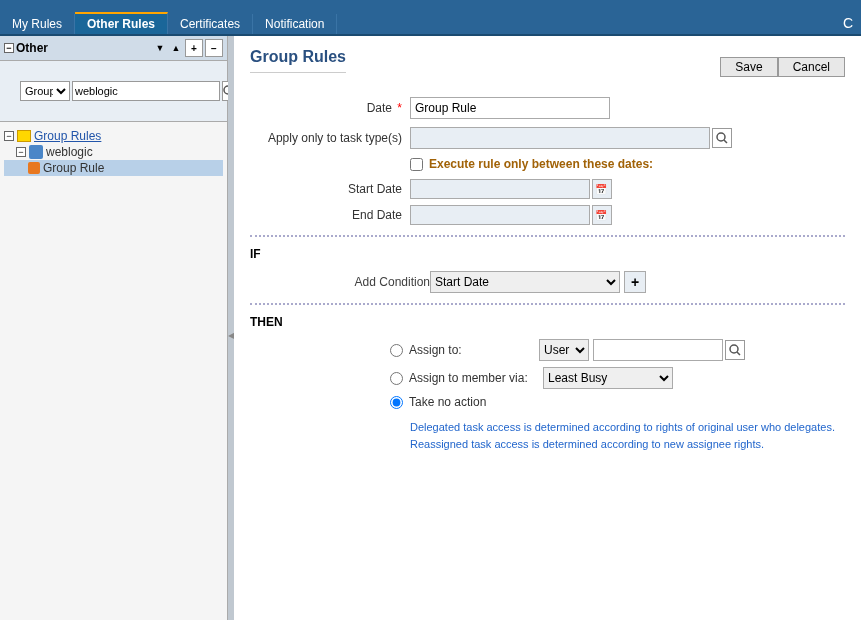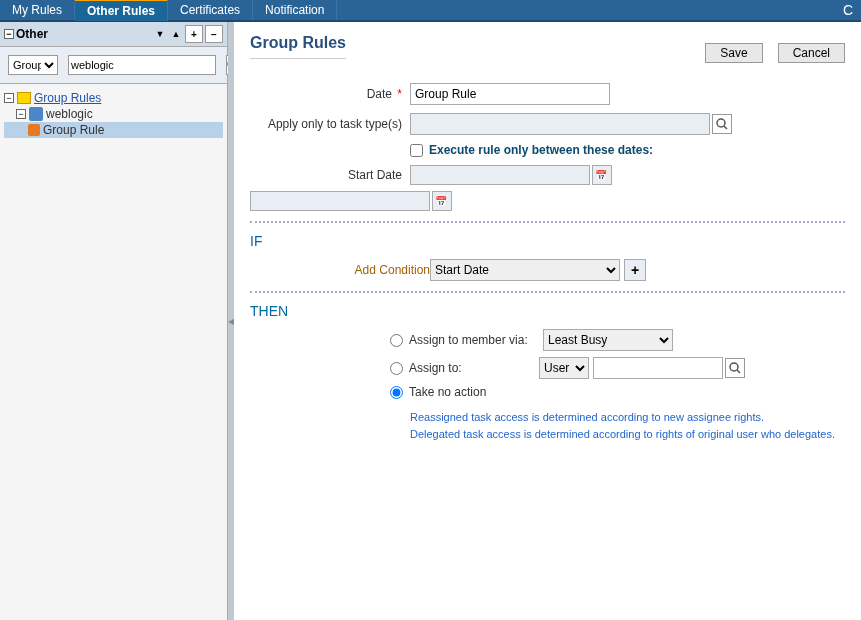--- a/index.html
+++ b/index.html
@@ -1,34 +1,34 @@
 <!DOCTYPE html>
 <html><head>
   <meta charset="utf-8">
   <style>
     * { box-sizing: border-box; margin: 0; padding: 0; }
     body { font-family: Arial, sans-serif; font-size: 12px; background: #d4e4f0; width: 861px; height: 620px; overflow: hidden; }
 
     
-    .top-nav { display: flex; align-items: center; background: #2a6496; height: 22px; border-bottom: 2px solid #1a4a70; }
+    .top-nav { display: flex; align-items: flex-end; background: #2a6496; height: 36px; border-bottom: 2px solid #1a4a70; }
     .top-nav .tab { padding: 3px 12px; cursor: pointer; color: #fff; font-size: 12px; display: flex; align-items: center; border-right: 1px solid #3a74a6; }
     .top-nav .tab.active { background: #1a6699; font-weight: bold; border-top: 2px solid #ffa500; }
     .top-nav .close-btn { margin-left: auto; padding: 3px 8px; color: #fff; cursor: pointer; font-size: 14px; }
 
     
     .main-layout { display: flex; height: calc(620px - 22px); }
 
     
     .sidebar { width: 228px; background: #f5f5f5; border-right: 1px solid #aaa; display: flex; flex-direction: column; }
     .sidebar-header { background: #d0dce8; border-bottom: 1px solid #aaa; padding: 3px 4px; display: flex; align-items: center; gap: 2px; font-weight: bold; font-size: 12px; }
     .sidebar-header .title { flex: 1; }
     .sidebar-header .icon-btn { width: 18px; height: 18px; background: #fff; border: 1px solid #999; cursor: pointer; display: flex; align-items: center; justify-content: center; font-size: 10px; }
     .sidebar-header .arrow-btn { width: 14px; height: 18px; background: #d0dce8; border: none; cursor: pointer; display: flex; align-items: center; justify-content: center; font-size: 9px; }
 
-    .sidebar-search { padding: 8px; display: flex; align-items: center; gap: 10px; background: #e8eef4; border-bottom: 1px solid #aaa; }
+    .sidebar-search { padding: 20px; display: flex; align-items: center; gap: 2px; background: #e8eef4; border-bottom: 1px solid #aaa; }
     .sidebar-search select { width: 50px; height: 20px; font-size: 11px; border: 1px solid #999; background: #fff; }
     .sidebar-search input { flex: 1; height: 20px; font-size: 11px; border: 1px solid #999; padding: 0 2px; }
     .sidebar-search .search-icon-btn { width: 20px; height: 20px; border: 1px solid #999; background: #fff; cursor: pointer; display: flex; align-items: center; justify-content: center; }
     .sidebar-search .go-btn { height: 20px; padding: 0 6px; font-size: 11px; border: 1px solid #999; background: #e0e8f0; cursor: pointer; }
 
     .sidebar-tree { padding: 6px 4px; flex: 1; overflow-y: auto; }
     .tree-item { display: flex; align-items: center; gap: 3px; padding: 1px 0; cursor: pointer; }
     .tree-item.indent1 { padding-left: 12px; }
     .tree-item.indent2 { padding-left: 24px; }
     .tree-item.selected { background: #b8d0e8; }
@@ -48,33 +48,33 @@
     .content-title { font-size: 16px; font-weight: bold; color: #2a5080; margin-bottom: 12px; border-bottom: 1px solid #ccc; padding-bottom: 6px; }
 
     .form-row { display: flex; align-items: center; margin-bottom: 8px; }
     .form-label { width: 160px; text-align: right; padding-right: 8px; color: #333; font-size: 12px; }
     .form-input { width: 200px; height: 22px; border: 1px solid #aaa; padding: 0 4px; font-size: 12px; background: #fff; }
     .form-input-wide { width: 300px; height: 22px; border: 1px solid #aaa; padding: 0 4px; font-size: 12px; background: #e8eef4; }
     .search-inline-btn { width: 20px; height: 20px; border: 1px solid #999; background: #fff; cursor: pointer; margin-left: 2px; display: inline-flex; align-items: center; justify-content: center; }
 
     .checkbox-row { display: flex; align-items: center; margin-bottom: 8px; margin-left: 160px; }
     .checkbox-row input[type=checkbox] { margin-right: 6px; }
-    .checkbox-row label { font-size: 12px; color: #0c4a6e; font-weight: bold; }
+    .checkbox-row label { font-size: 12px; color: #a16207; font-weight: bold; }
 
     .date-row { display: flex; align-items: center; margin-bottom: 6px; }
     .date-label { width: 160px; text-align: right; padding-right: 8px; font-size: 12px; color: #333; }
     .date-input { width: 180px; height: 20px; border: 1px solid #aaa; background: #e8eef4; }
     .date-cal-btn { width: 20px; height: 20px; border: 1px solid #aaa; background: #e8eef4; cursor: pointer; margin-left: 2px; display: inline-flex; align-items: center; justify-content: center; font-size: 10px; }
 
     .dotted-divider { border: none; border-top: 2px dotted #aac; margin: 10px 0; }
 
-    .section-label { font-weight: normal; color: #0369a1; font-size: 14px; margin: 8px 0 10px 0; }
+    .section-label { font-weight: bold; color: #000000; font-size: 12px; margin: 8px 0 10px 0; }
 
     .condition-row { display: flex; align-items: center; margin-bottom: 10px; margin-left: 80px; }
-    .condition-label { width: 100px; text-align: right; font-size: 12px; color: #a16207; }
+    .condition-label { width: 100px; text-align: right; font-size: 12px; color: #404040; }
     .condition-select { width: 190px; height: 22px; border: 1px solid #aaa; font-size: 12px; }
     .add-btn { width: 22px; height: 22px; border: 1px solid #aaa; background: #e8eef4; cursor: pointer; margin-left: 4px; display: inline-flex; align-items: center; justify-content: center; font-weight: bold; font-size: 14px; }
     .then-row { display: flex; align-items: center; margin-bottom: 6px; margin-left: 140px; }
     .then-row input[type=radio] { margin-right: 6px; }
     .then-row label { font-size: 12px; color: #333; width: 130px; }
     .then-select { width: 130px; height: 22px; border: 1px solid #aaa; font-size: 12px; margin-left: 4px; }
     .then-select2 { width: 50px; height: 22px; border: 1px solid #aaa; font-size: 12px; }
     .then-input { width: 130px; height: 22px; border: 1px solid #aaa; font-size: 12px; margin-left: 4px; }
 
     .info-text { color: #2266cc; font-size: 11px; margin-top: 10px; margin-left: 160px; line-height: 1.5; }
@@ -134,21 +134,21 @@
       </div>
     </div>
   </div>
 
   <div class="resize-handle"></div>
 
   <div class="content">
     <div class="content-wrapper">
       <div style="display:flex; justify-content:space-between; align-items:center; margin-bottom:12px;">
         <span class="content-title">Group Rules</span>
-        <div style="display:flex; gap:15px;">
+        <div style="display:flex; gap:0;">
           <button style="padding:2px 14px;font-size:12px;border:1px solid #999;background:#e8e8e8;cursor:pointer;">Save</button>
           <button style="padding:2px 14px;font-size:12px;border:1px solid #999;background:#e8e8e8;cursor:pointer;">Cancel</button>
         </div>
       </div>
 
       <div class="form-row">
         <span class="form-label">
           <span>Date</span>
           <span style="color:red;margin-left:2px;">*</span>
         </span>
@@ -171,20 +171,21 @@
         <label>Execute rule only between these dates:</label>
       </div>
 
       <div class="date-row">
         <span class="date-label">Start Date</span>
         <input type="text" class="date-input" value="" style="">
         <span class="date-cal-btn">📅</span>
       </div>
 
       <div class="date-row">
+        <span class="date-label">End Date</span>
         <input type="text" class="date-input" value="" style="">
         <span class="date-cal-btn">📅</span>
       </div>
 
       <hr class="dotted-divider">
 
       <div class="section-label">IF</div>
 
       <div class="condition-row">
         <span class="condition-label">Add Condition</span>
@@ -193,52 +194,52 @@
           <option>End Date</option>
           <option>Priority</option>
           <option>Assignees</option>
         </select>
         <button class="add-btn">+</button>
       </div>
 
       <hr class="dotted-divider">
 
       <div class="section-label">THEN</div>
-
-      <div class="then-row">
-        <input type="radio" name="then-action" style="">
-        <label>Assign to member via:</label>
-        <select class="then-select">
-          <option>Least Busy</option>
-          <option>Round Robin</option>
-          <option>Random</option>
-        </select>
-      </div>
 
       <div class="then-row">
         <input type="radio" name="then-action" style="">
         <label>Assign to:</label>
         <select class="then-select2">
           <option>User</option>
           <option>Group</option>
           <option>Role</option>
         </select>
         <input type="text" class="then-input" value="" style="">
         <div class="search-inline-btn">
           <svg width="12" height="12" viewBox="0 0 12 12">
             <circle cx="5" cy="5" r="4" stroke="#555" stroke-width="1.5" fill="none"></circle>
             <line x1="8" y1="8" x2="11" y2="11" stroke="#555" stroke-width="1.5"></line>
           </svg>
         </div>
       </div>
 
       <div class="then-row">
+        <input type="radio" name="then-action" style="">
+        <label>Assign to member via:</label>
+        <select class="then-select">
+          <option>Least Busy</option>
+          <option>Round Robin</option>
+          <option>Random</option>
+        </select>
+      </div>
+
+      <div class="then-row">
         <input type="radio" name="then-action" checked="" style="">
         <label>Take no action</label>
       </div>
 
       <div class="info-text">
+        <div>Delegated task access is determined according to rights of original user who delegates.</div>
         <div>Reassigned task access is determined according to new assignee rights.</div>
-        <div>Delegated task access is determined according to rights of original user who delegates.</div>
       </div>
     </div>
   </div>
 </div>
 
 </body></html>

